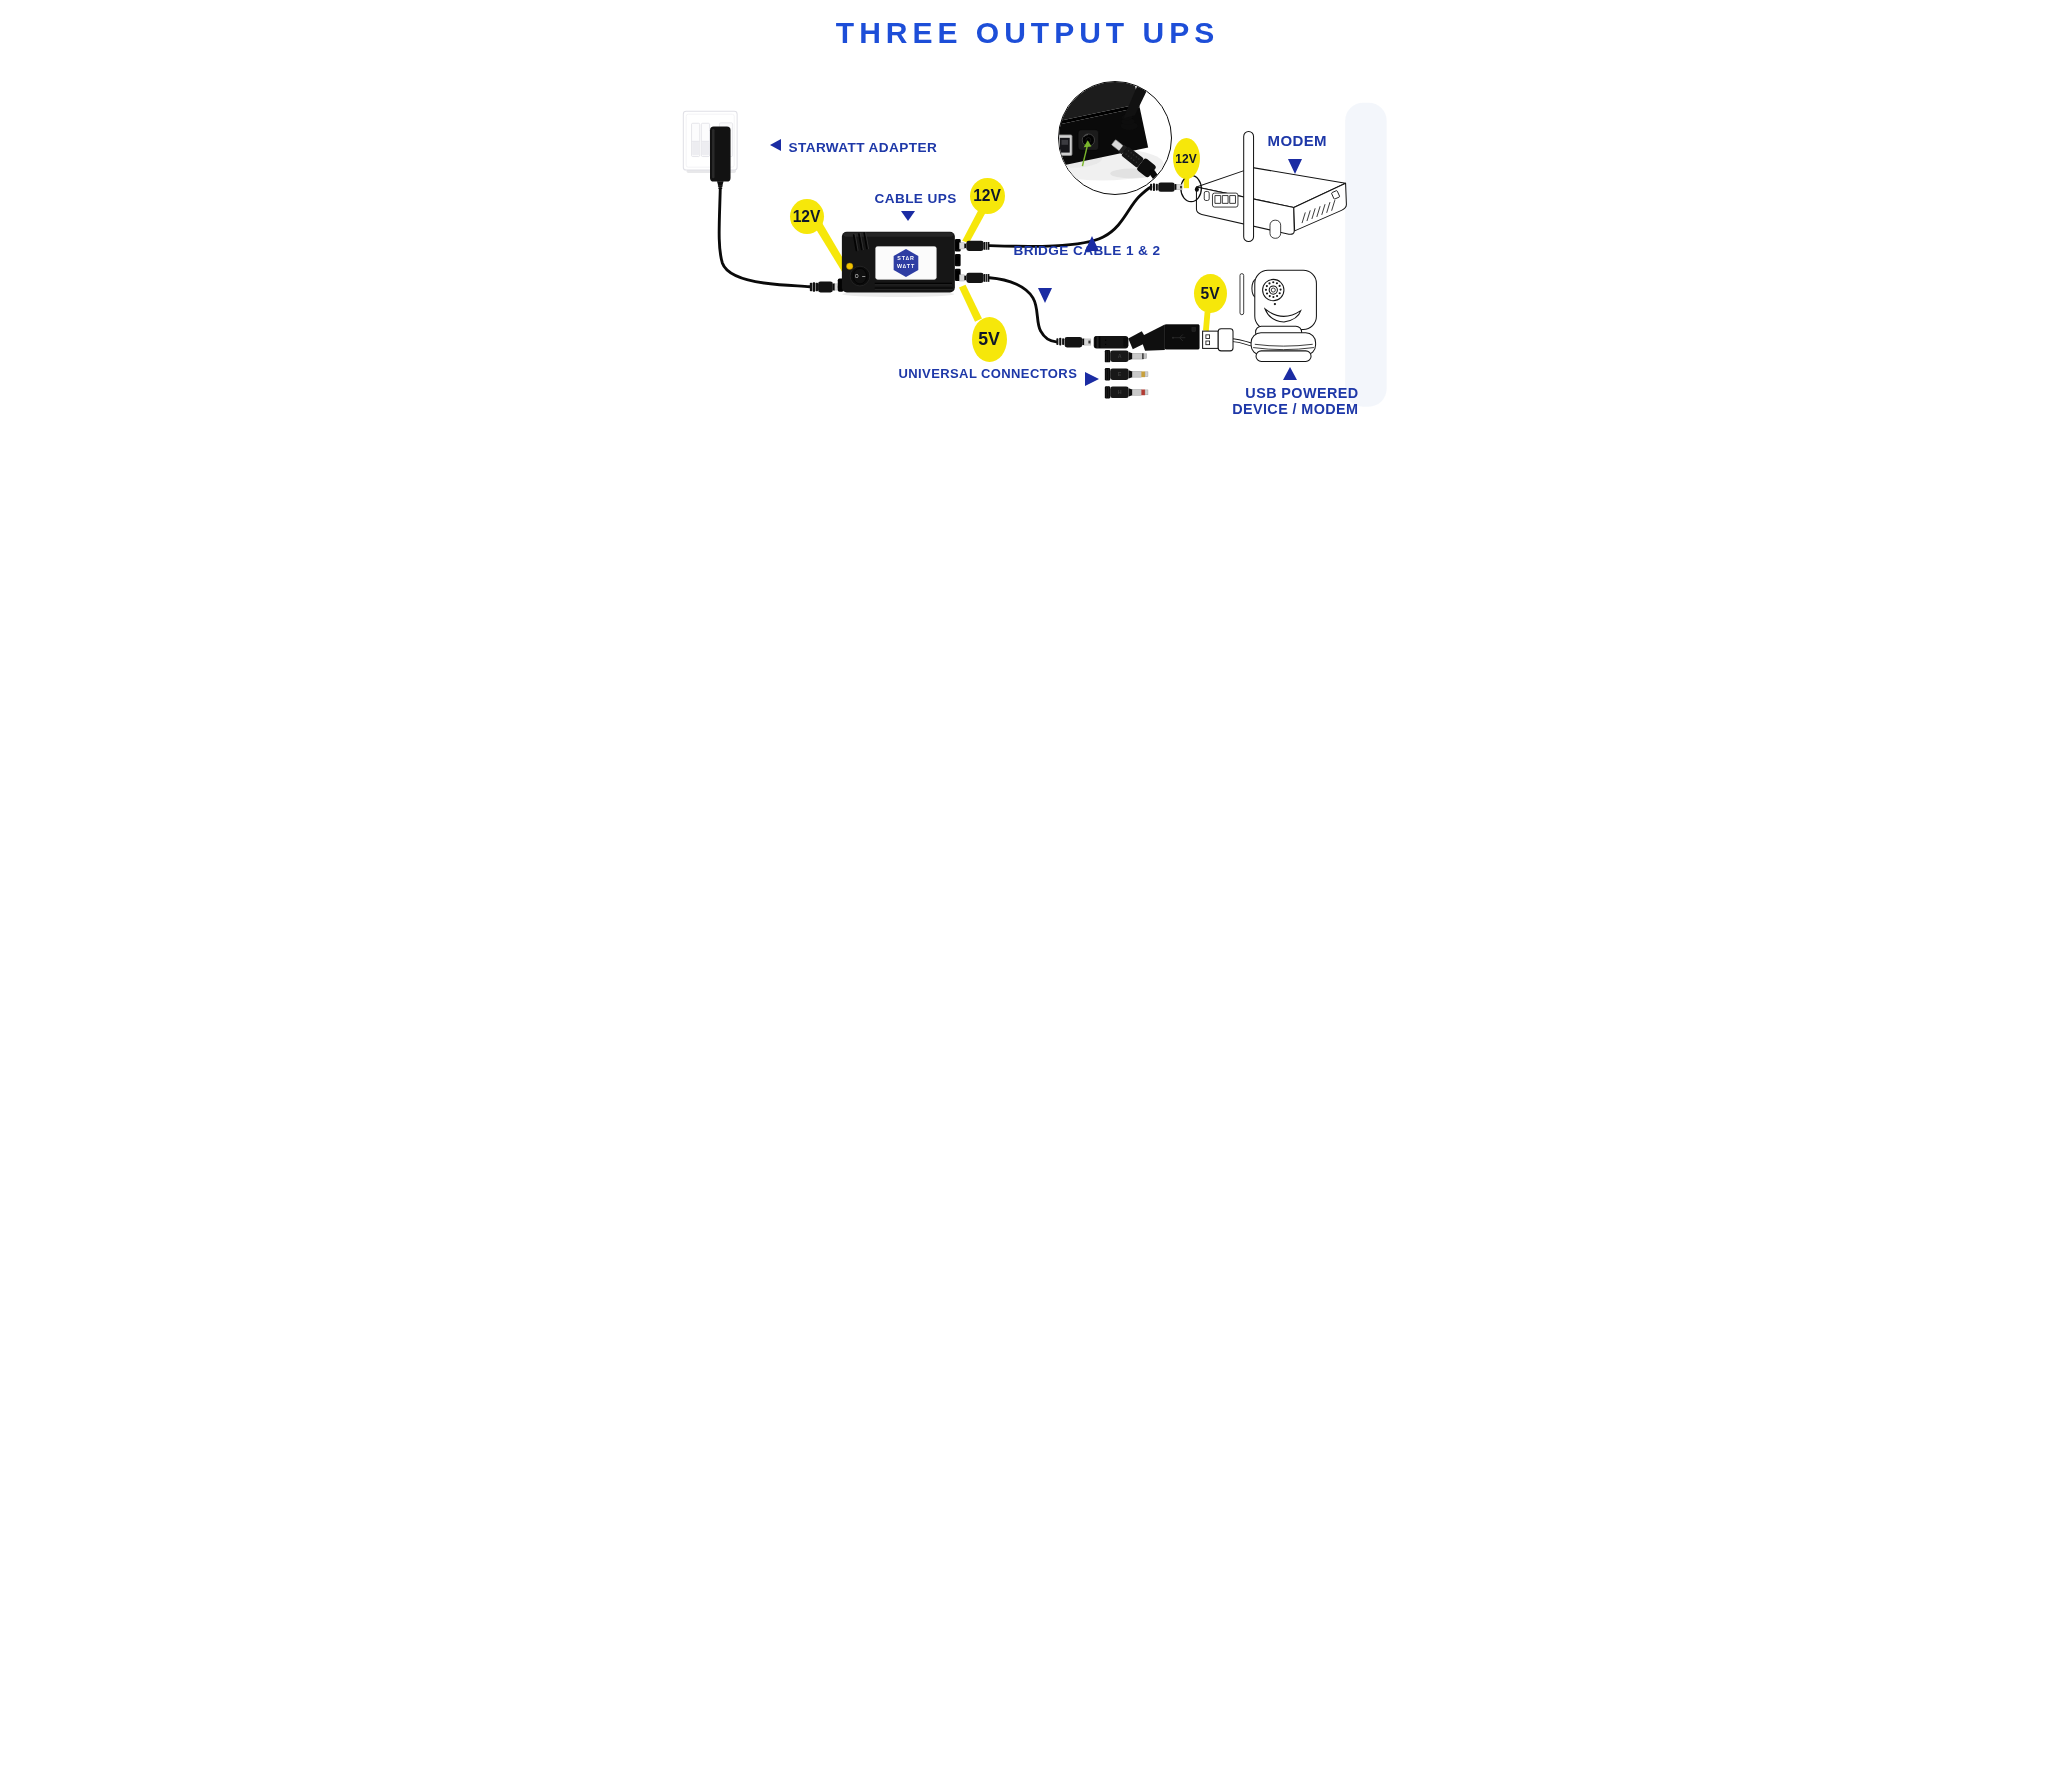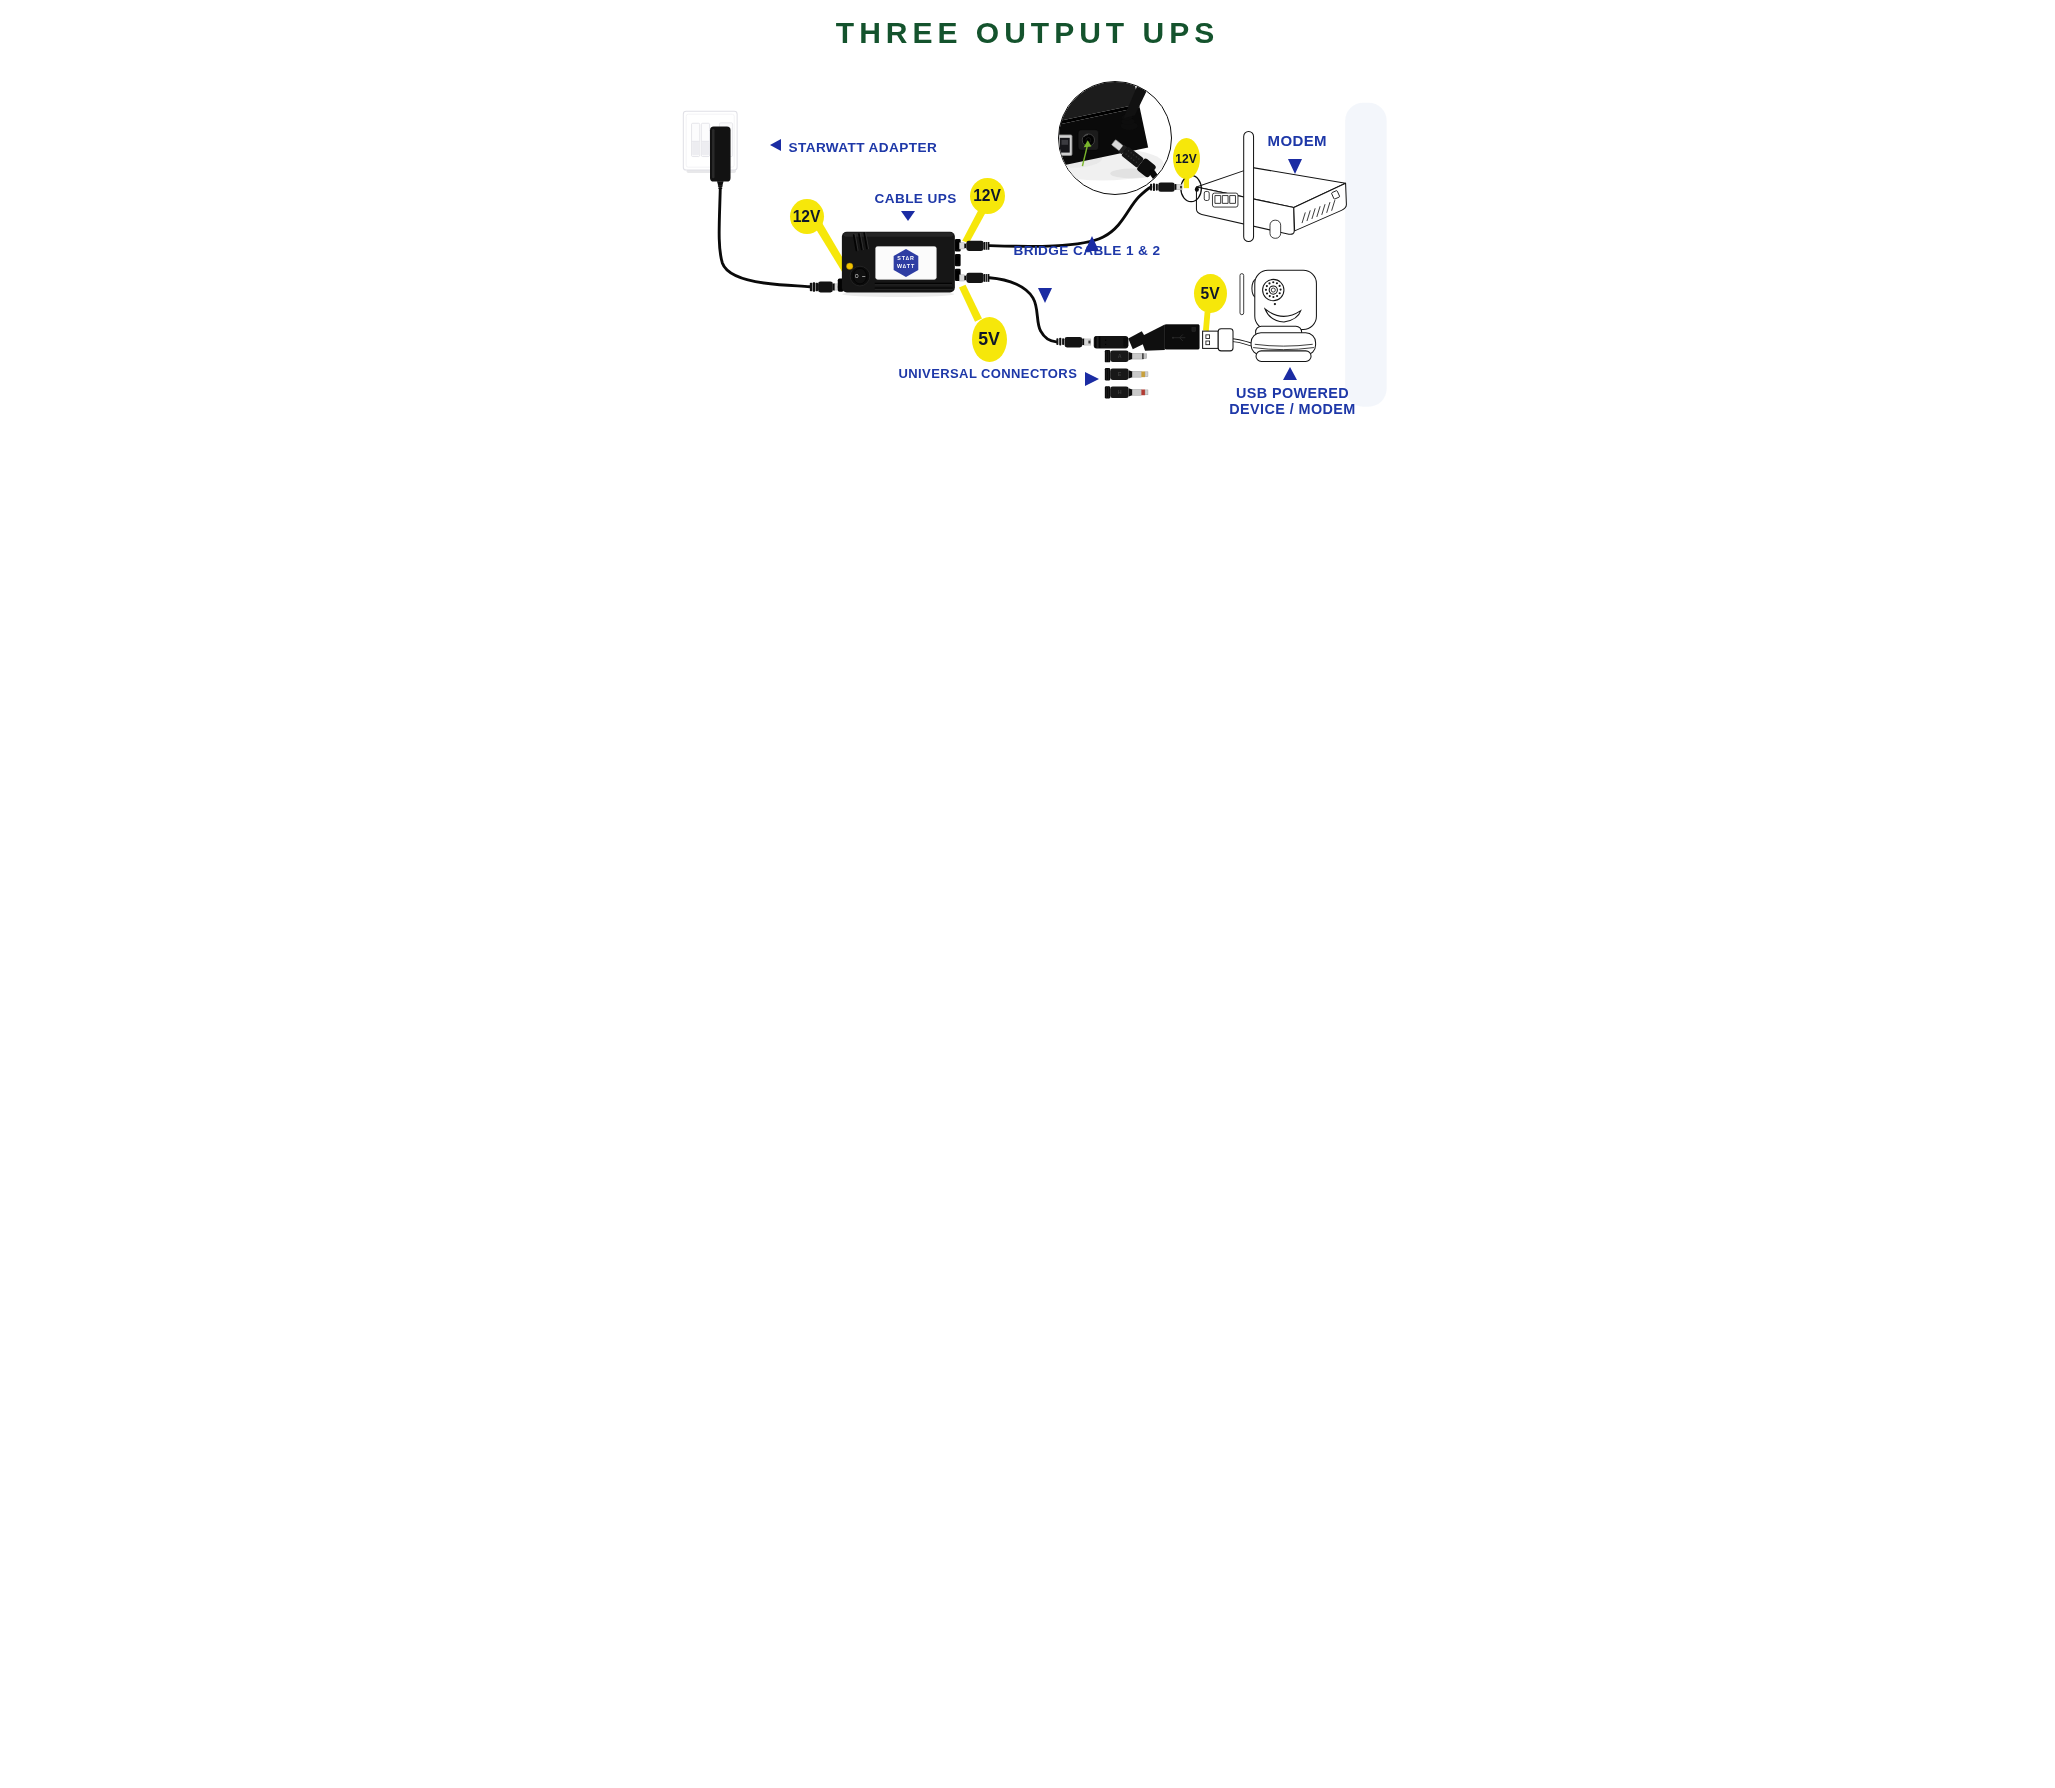--- a/index.html
+++ b/index.html
@@ -1,27 +1,27 @@
 <!DOCTYPE html>
 <html style="font-size:6.6px"><head>
 <meta charset="utf-8">
 <style>
   html,body{margin:0;padding:0;background:#ffffff;}
   .stage{position:relative;width:718px;height:447px;margin:0 auto;background:#ffffff;
          font-family:"Liberation Sans",sans-serif;overflow:hidden;}
   .art{position:absolute;left:0;top:0;}
   .title{position:absolute;left:0;top:16.4px;width:100%;text-align:center;
-         font-size:30px;font-weight:800;letter-spacing:5px;color:#14532d;}
+         font-size:30px;font-weight:800;letter-spacing:5px;color:#1d4ed8;}
   .lbl{position:absolute;color:#1e38a8;font-weight:700;letter-spacing:0.4px;white-space:nowrap;}
   .lbl-starwatt{left:120px;top:140px;font-size:13.6px;}
   .lbl-mini{left:206px;top:191px;font-size:13.6px;}
   .lbl-router{left:599px;top:132px;font-size:15px;}
   .lbl-bridge{left:345px;top:243px;font-size:13.6px;text-align:center;}
   .lbl-universal{left:221px;top:366px;font-size:13px;padding-left:9px;}
-  .lbl-usb{left:558px;top:385px;width:132px;text-align:center;font-size:14.4px;line-height:16.4px;}
+  .lbl-usb{left:558px;top:385px;width:132px;text-align:right;font-size:14.4px;line-height:16.4px;}
   .balloon{position:absolute;background:#f6e70a;border-radius:50%;display:flex;
            align-items:center;justify-content:center;font-weight:bold;color:#0f172a;}
   .b1{left:121px;top:199px;width:34px;height:35px;font-size:15.6px;}
   .b2{left:301px;top:178px;width:35px;height:36px;font-size:15.6px;}
   .b3{left:504px;top:138px;width:27px;height:41px;font-size:12px;}
   .b4{left:303px;top:317px;width:35px;height:45px;font-size:17.7px;}
   .b5{left:525px;top:274px;width:33px;height:39px;font-size:15.6px;}
   .tri{position:absolute;width:0;height:0;}
   .tri-left-starwatt{left:101px;top:139px;border-top:6.6px solid transparent;
       border-bottom:6.6px solid transparent;border-right:11.5px solid #1b2ca3;}

